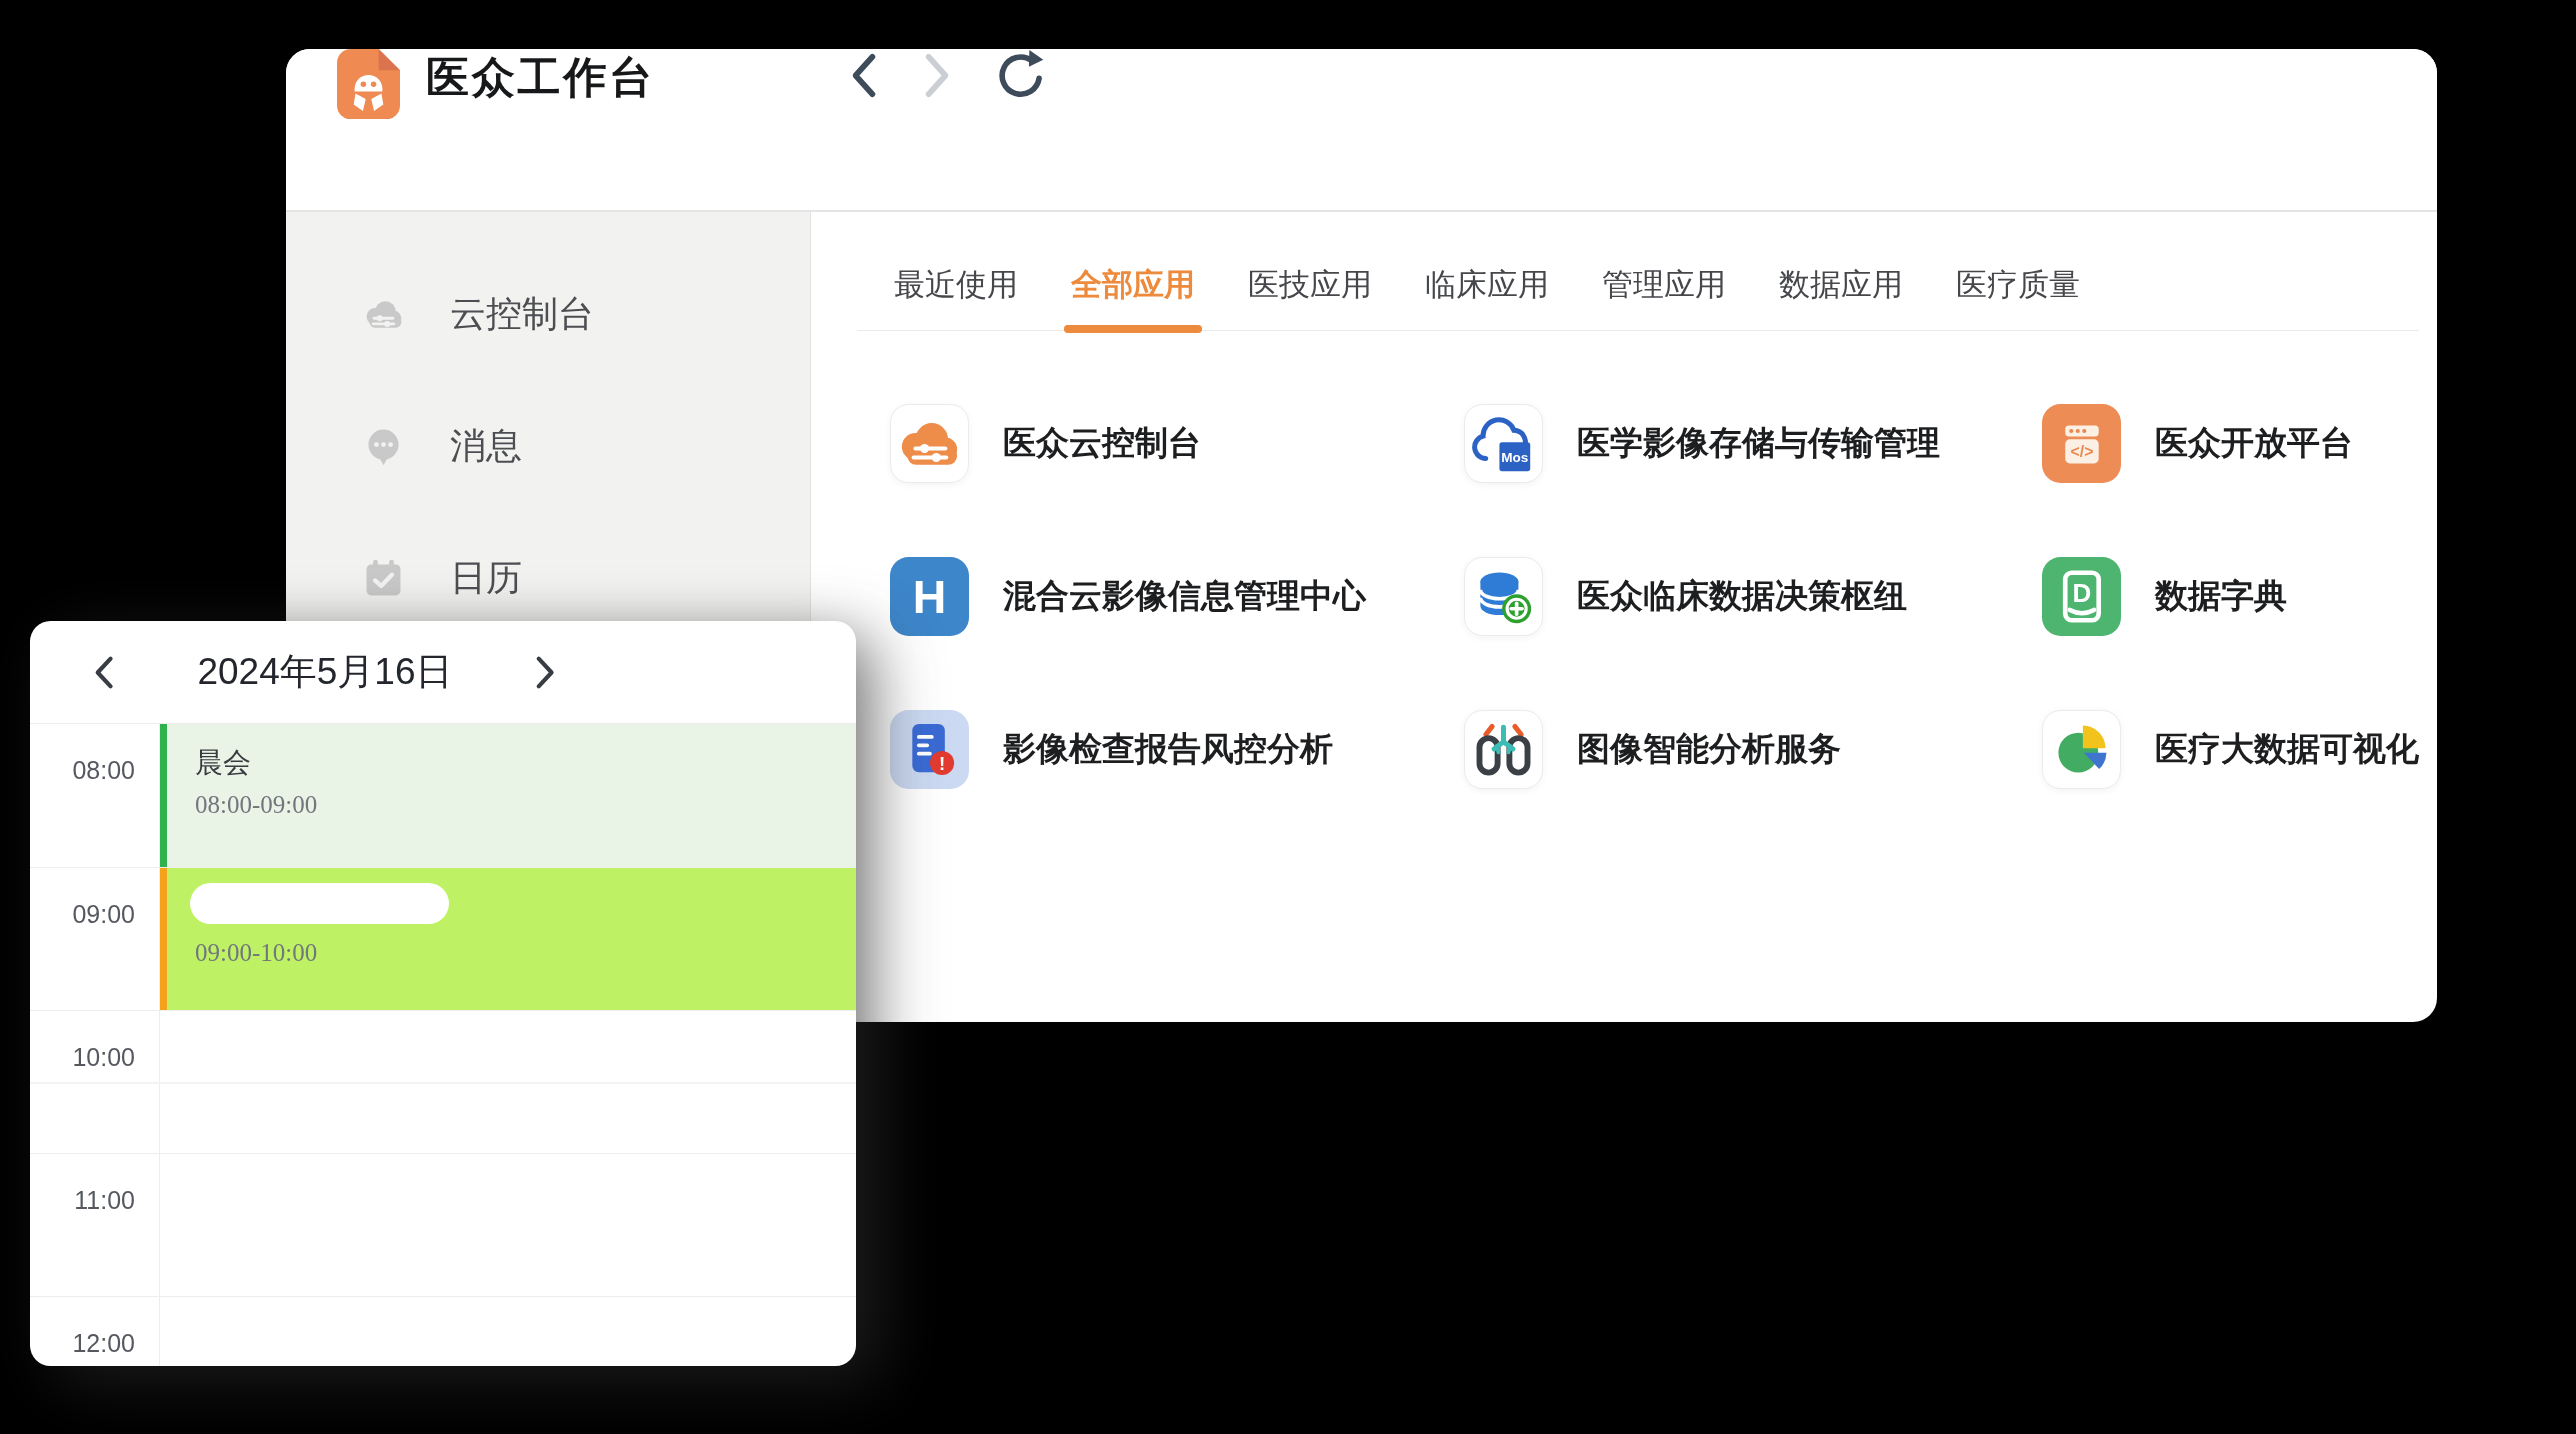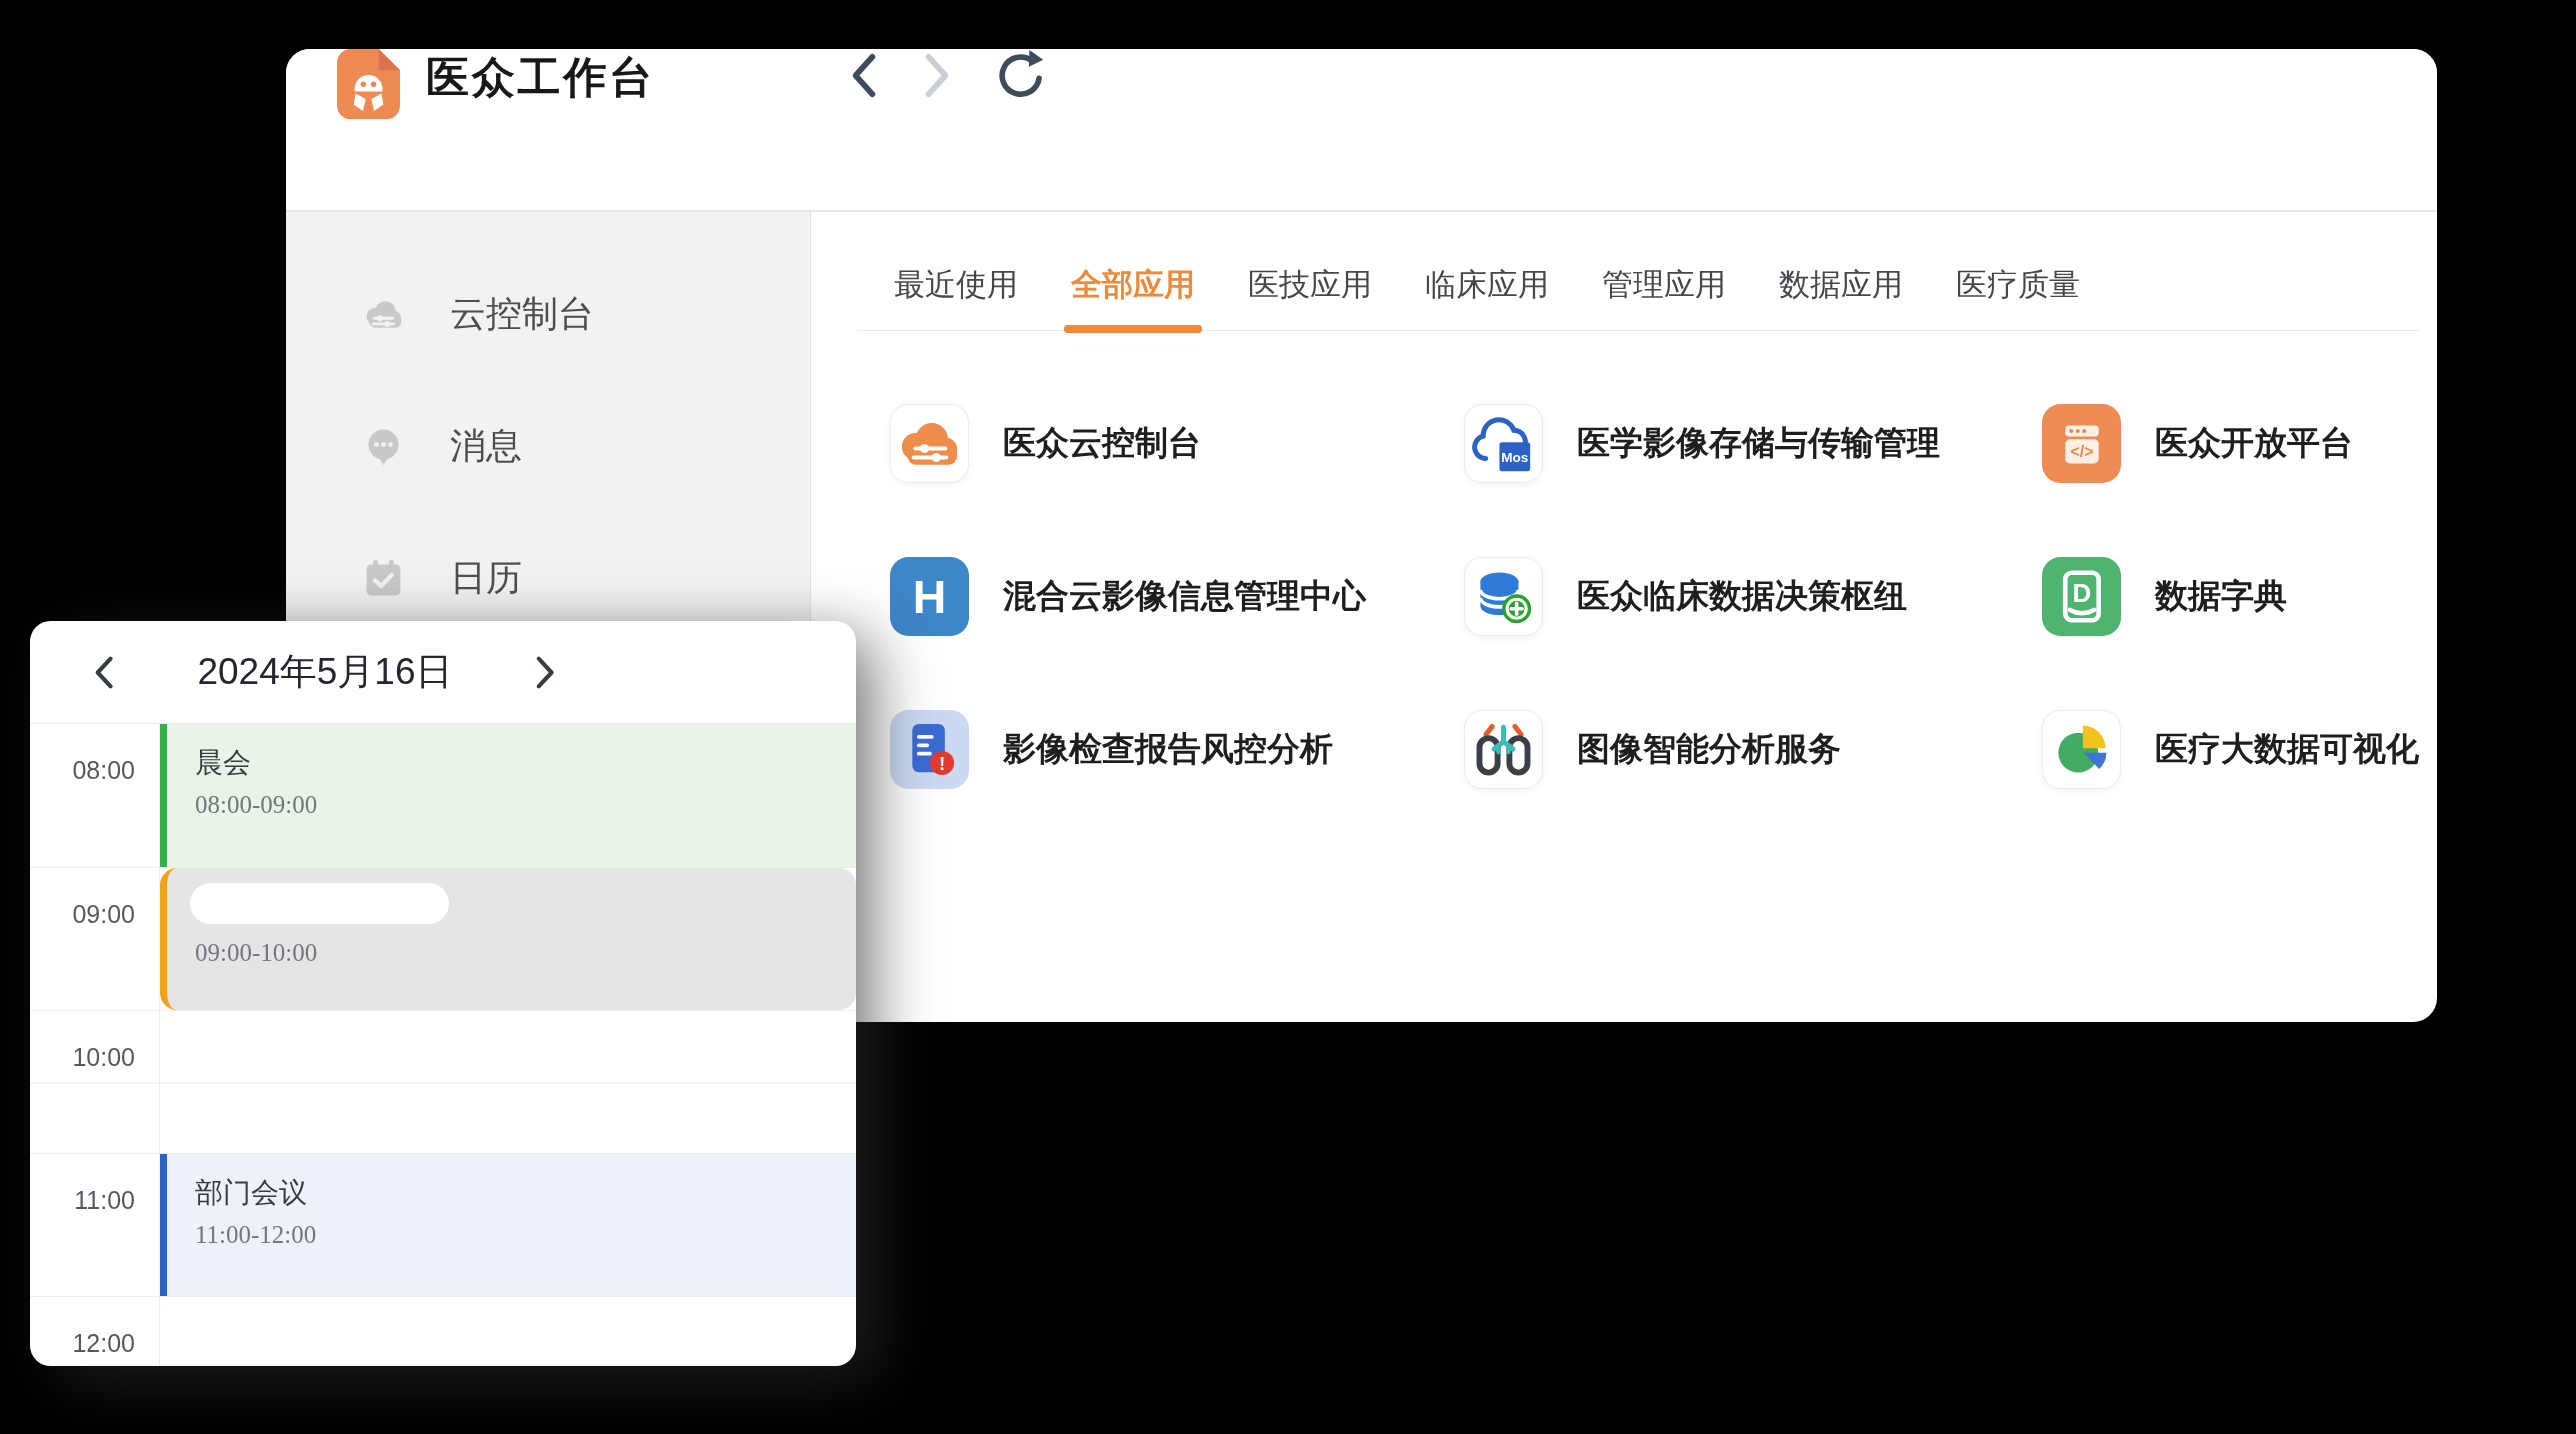--- a/index.html
+++ b/index.html
@@ -84,21 +84,21 @@
   }
   .cal-row.last { height:70px; }
   .time-col {
     width:130px; flex-shrink:0; border-right:1.9px solid #ededed;
     text-align:right; padding:32px 24px 0 0;
     font-size:25px; color:#55595f;
   }
   .evt-area { flex:1; position:relative;font-family:Liberation Serif, serif; }
   .cal-event { position:absolute; inset:0; border-left:7.4px solid transparent; padding:22.3px 0 0 28px; cursor:pointer; }
   .evt-green  { background:#e9f4e7; border-left-color:#2FB24C; }
-  .evt-orange { background:#e5e5e5; border-left-color:#F5A21B; padding-top:15px;border-radius:17px; }
+  .evt-orange { background:#bef264; border-left-color:#F5A21B; padding-top:15px; }
   .evt-blue   { background:#eef1f8; border-left-color:#2A62C9; }
   .evt-title { font-size:28px; font-weight:500; color:#383b40; line-height:34px; }
   .evt-time { font-size:25px; color:#72767d; margin-top:11.2px; }
   .redacted-pill { width:259px; height:41px; background:#fff; border-radius:20.5px; margin-left:-4.7px; }
   .evt-orange .evt-time { margin-top:15px; }
 </style>
 </head>
 <body>
 
 <div class="main-window">
@@ -345,26 +345,20 @@
     </div>
   </div>
 
   <div class="cal-row half-line">
     <div class="time-col">10:00</div>
     <div class="evt-area"></div>
   </div>
 
   <div class="cal-row">
     <div class="time-col">11:00</div>
-    <div class="evt-area">
-      <div class="cal-event evt-blue">
-        <div class="evt-title">部门会议</div>
-        <div class="evt-time">11:00-12:00</div>
-      </div>
-    </div>
   </div>
 
   <div class="cal-row last">
     <div class="time-col">12:00</div>
     <div class="evt-area"></div>
   </div>
 </div>
 
 
 </body></html>

